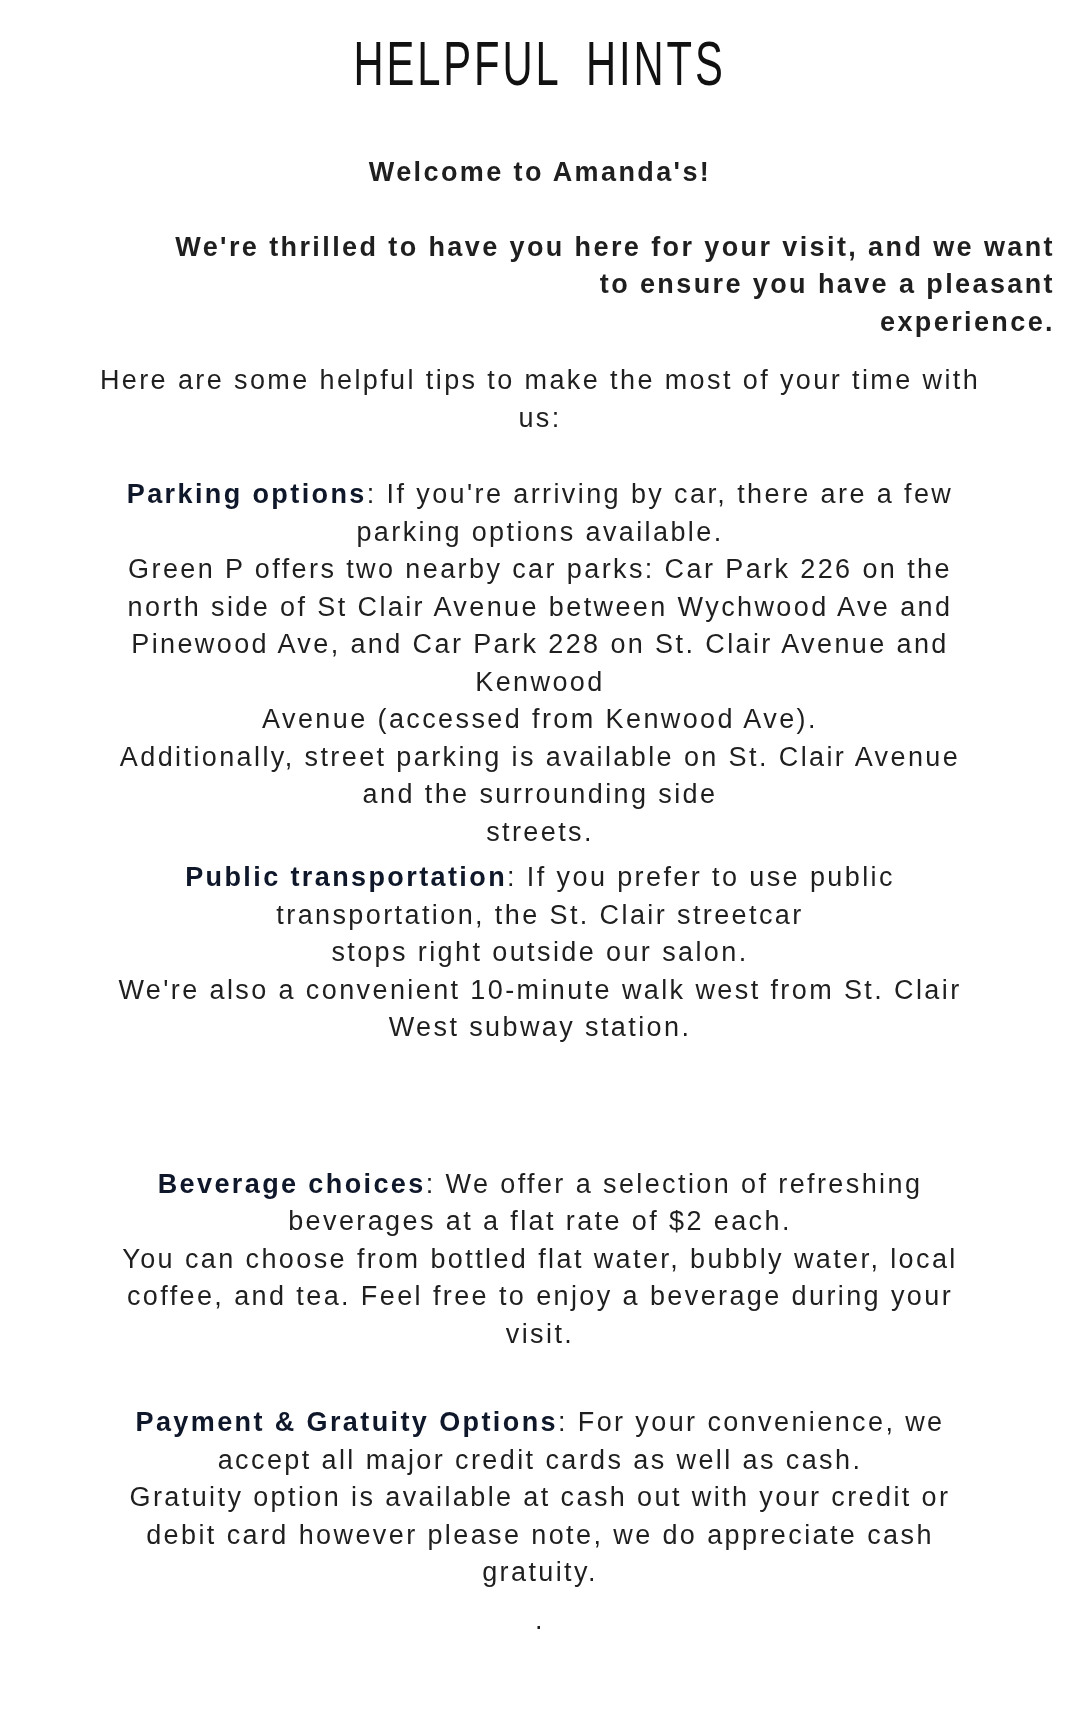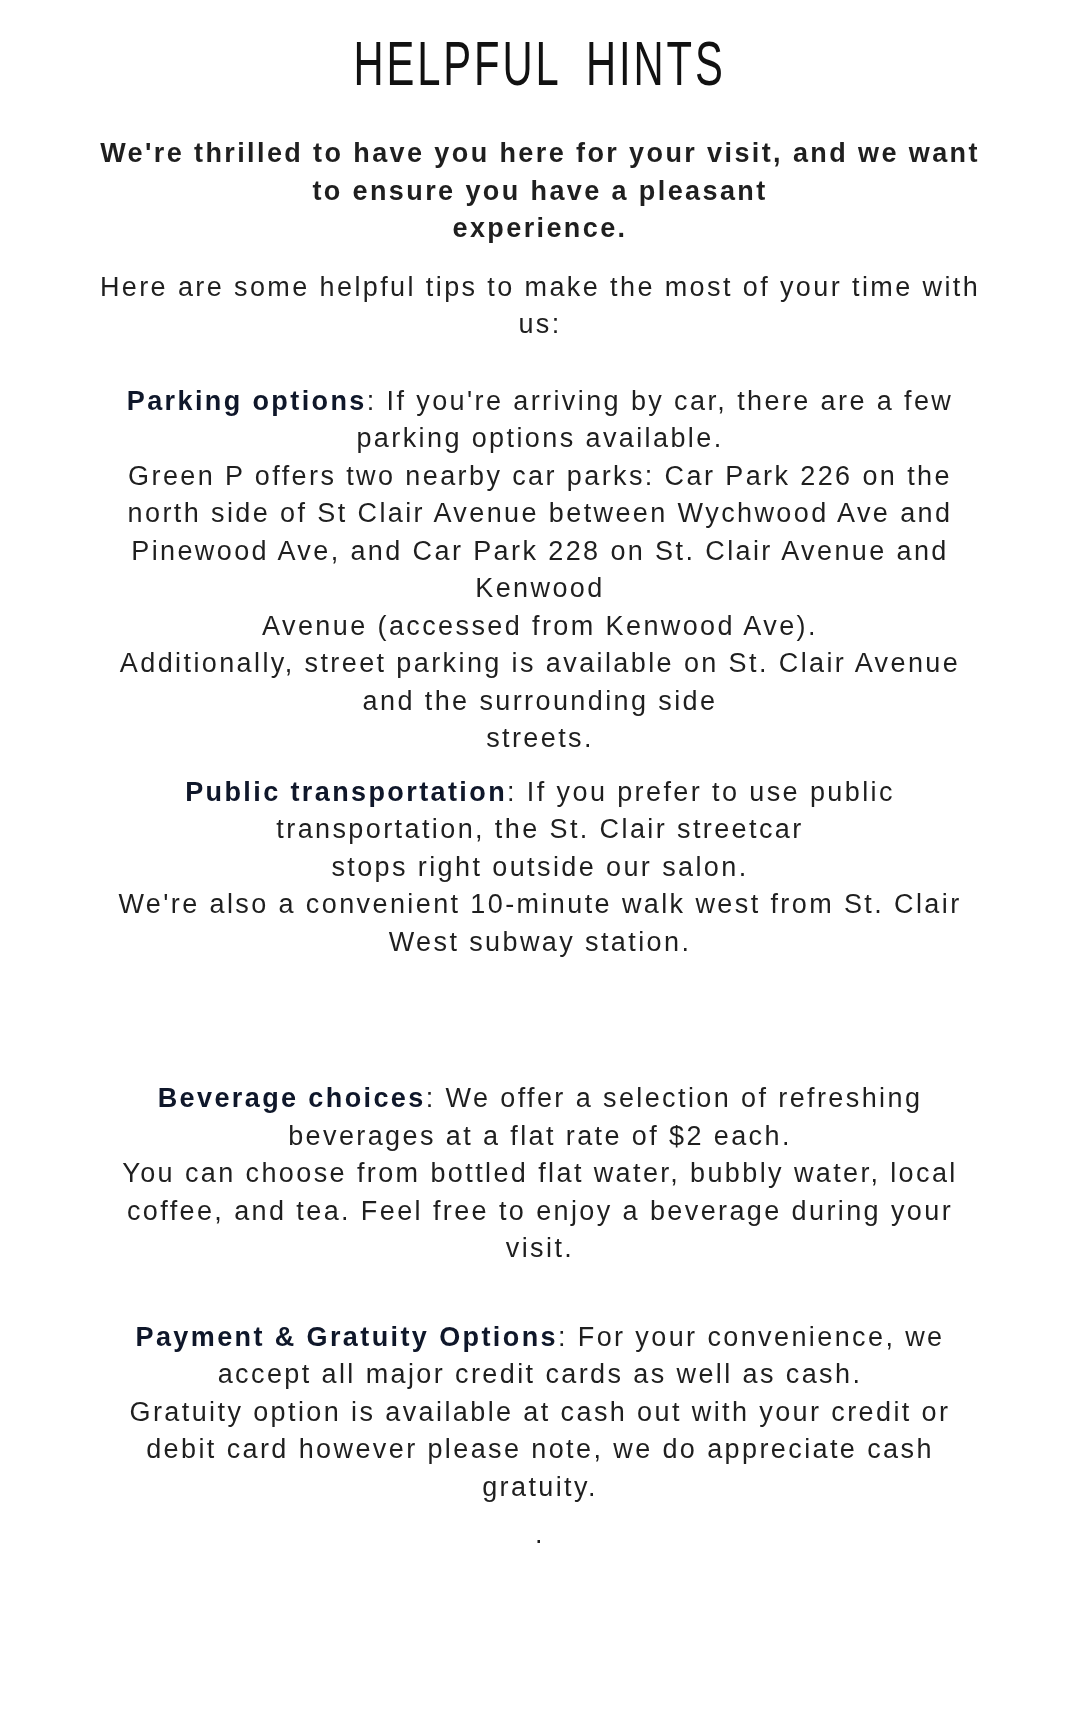--- a/index.html
+++ b/index.html
@@ -41,35 +41,36 @@
     font-size: 27px;
     line-height: 37.5px;
     letter-spacing: 2.4px;
     white-space: pre-line;
   }
   p strong, .bold {
     font-weight: 700;
     color: #0f172a;
   }
   .p-welcome   { margin-top: 56px;  font-weight: 700; }
-  .p-thrilled  { margin-top: 37px;  font-weight: 700; }
+  .p-thrilled  { margin-top: 37px;  font-weight: 700; text-align: right; }
   .p-tips      { margin-top: 21px; }
   .p-parking   { margin-top: 39px; }
-  .p-transit   { margin-top: 16px; }
+  .p-transit   { margin-top: 8px; }
   .p-beverage  { margin-top: 119px; text-align: center; }
   .p-payment   { margin-top: 51px; }
   .p-dot       { margin-top: 10px; }
 </style>
 </head>
 <body>
 
 <div class="content">
 
   <h1 class="title"><span class="title-inner">HELPFUL HINTS</span></h1>
 
+  <p class="p-welcome">Welcome to Amanda's!</p>
 
   <p class="p-thrilled">We're thrilled to have you here for your visit, and we want
 to ensure you have a pleasant
 experience.</p>
 
   <p class="p-tips">Here are some helpful tips to make the most of your time with
 us:</p>
 
   <p class="p-parking"><strong>Parking options</strong><span>: If you're arriving by car, there are a few
 parking options available.

